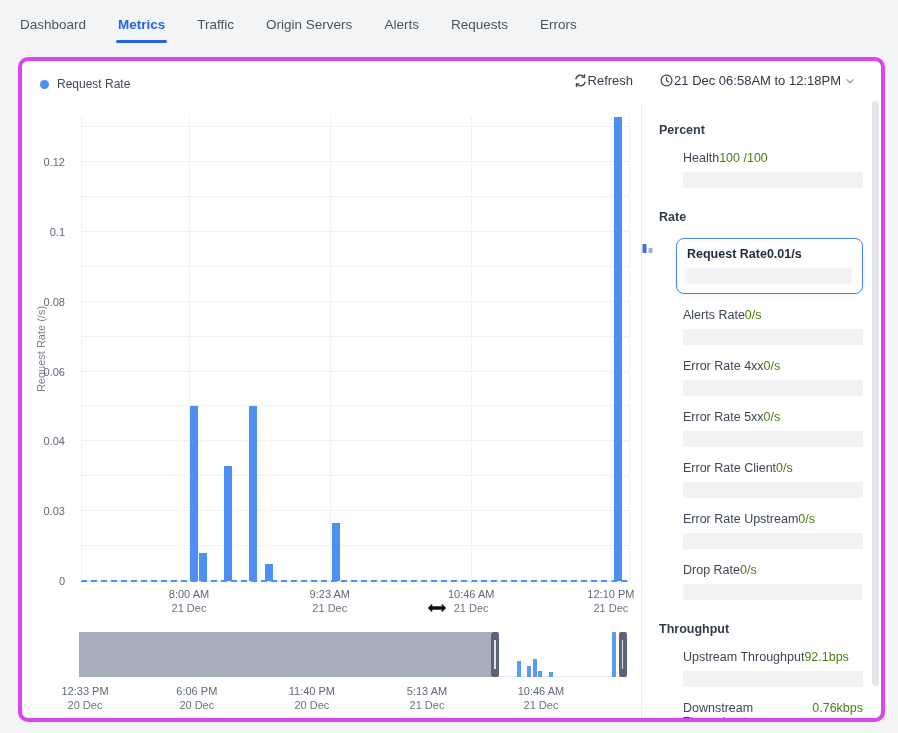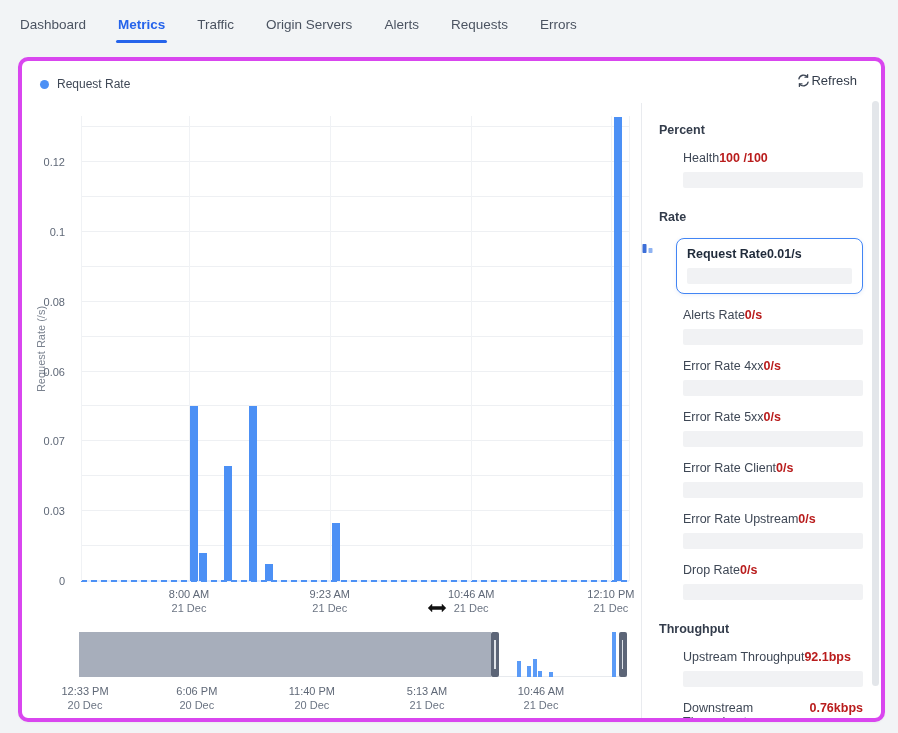--- a/index.html
+++ b/index.html
@@ -73,21 +73,21 @@
   .mini-ticks { position:absolute; left:57px; top:623px; width:548px; }
   .drag-cursor { position:absolute; left:404px; top:536px; width:22px; height:22px; pointer-events:none; }
   
   .divider { position:absolute; left:619px; top:42px; bottom:0; width:1px; background:#e9ebef; }
   .sidebar { position:absolute; left:637px; top:40px; width:204px; }
   .trend { font-size:12.5px; color:#9ba3ae; margin-bottom:6px; }
   .sec-title { font-size:12.5px; font-weight:700; color:#333c4b; margin:22px 0 14px; }
   .metric { margin:0 0 14px 24px; position:relative; }
   .m-row { display:flex; align-items:baseline; margin-bottom:7px; }
   .m-label { font-size:12.5px; color:#3e4755; }
-  .m-value { font-size:12.5px; color:#b91c1c; font-weight:700; }
+  .m-value { font-size:12.5px; color:#4d7c0f; font-weight:400; }
   .spark { height:16px; background:#f1f2f4; border-radius:2px; }
   .metric.selected {
     margin-left:17px; border:1.5px solid #4285f4; border-radius:8px;
     padding:8px 10px 9px; box-shadow:0 1px 4px rgba(40,90,200,.10); background:#fff;
   }
   .metric.selected .m-label, .metric.selected .m-value { font-weight:700; color:#1f2a3a; }
   .chart-mini-icon { position:absolute; left:-19px; top:3px; width:14px; height:14px; }
   .metric.selected .chart-mini-icon { left:-36px; top:2px; }
   
   .scrollbar { position:absolute; right:2px; top:40px; width:7px; height:585px; background:#e3e6ea; border-radius:4px; cursor:pointer; }
@@ -115,28 +115,38 @@
     <div class="hdr-right">
       <button class="refresh-btn">
         <svg class="icon14" viewBox="0 0 16 16" fill="none" stroke="currentColor" stroke-width="1.4" stroke-linecap="round">
           <path d="M3.1 6.3 A5.2 5.2 0 0 1 12.2 4.2"></path>
           <path d="M12.9 9.7 A5.2 5.2 0 0 1 3.8 11.8"></path>
           <path d="M12.4 1.6 v2.8 h-2.8" stroke-width="1.3"></path>
           <path d="M3.6 14.4 v-2.8 h2.8" stroke-width="1.3"></path>
         </svg>
         <span>Refresh</span>
       </button>
+      <button class="date-btn">
+        <svg class="icon14" viewBox="0 0 16 16" fill="none" stroke="currentColor" stroke-width="1.3" stroke-linecap="round">
+          <circle cx="8" cy="8" r="5.8"></circle>
+          <path d="M8 4.8 V8.2 L10.4 9.6"></path>
+        </svg>
+        <span>21 Dec 06:58AM to 12:18PM</span>
+        <svg class="chev" viewBox="0 0 16 16" fill="none" stroke="currentColor" stroke-width="1.6" stroke-linecap="round">
+          <path d="M4.5 6.5 L8 10 L11.5 6.5"></path>
+        </svg>
+      </button>
     </div>
   </div>
 
   <div class="ylab">Request Rate (/s)</div>
   <div class="yticks" id="yticks">
       <div class="ytick" style="top: 465px;">0</div>
       <div class="ytick" style="top: 395.18px;">0.03</div>
-      <div class="ytick" style="top: 325.36px;">0.07</div>
+      <div class="ytick" style="top: 325.36px;">0.04</div>
       <div class="ytick" style="top: 255.541px;">0.06</div>
       <div class="ytick" style="top: 186px;">0.08</div>
       <div class="ytick" style="top: 115.901px;">0.1</div>
       <div class="ytick" style="top: 46.0811px;">0.12</div>
     </div>
 
   <div class="plot" id="plot">
     <div class="baseline"></div>
   <div class="hgrid" style="bottom: 34.9099px;"></div>
       <div class="hgrid" style="bottom: 69.8198px;"></div>

